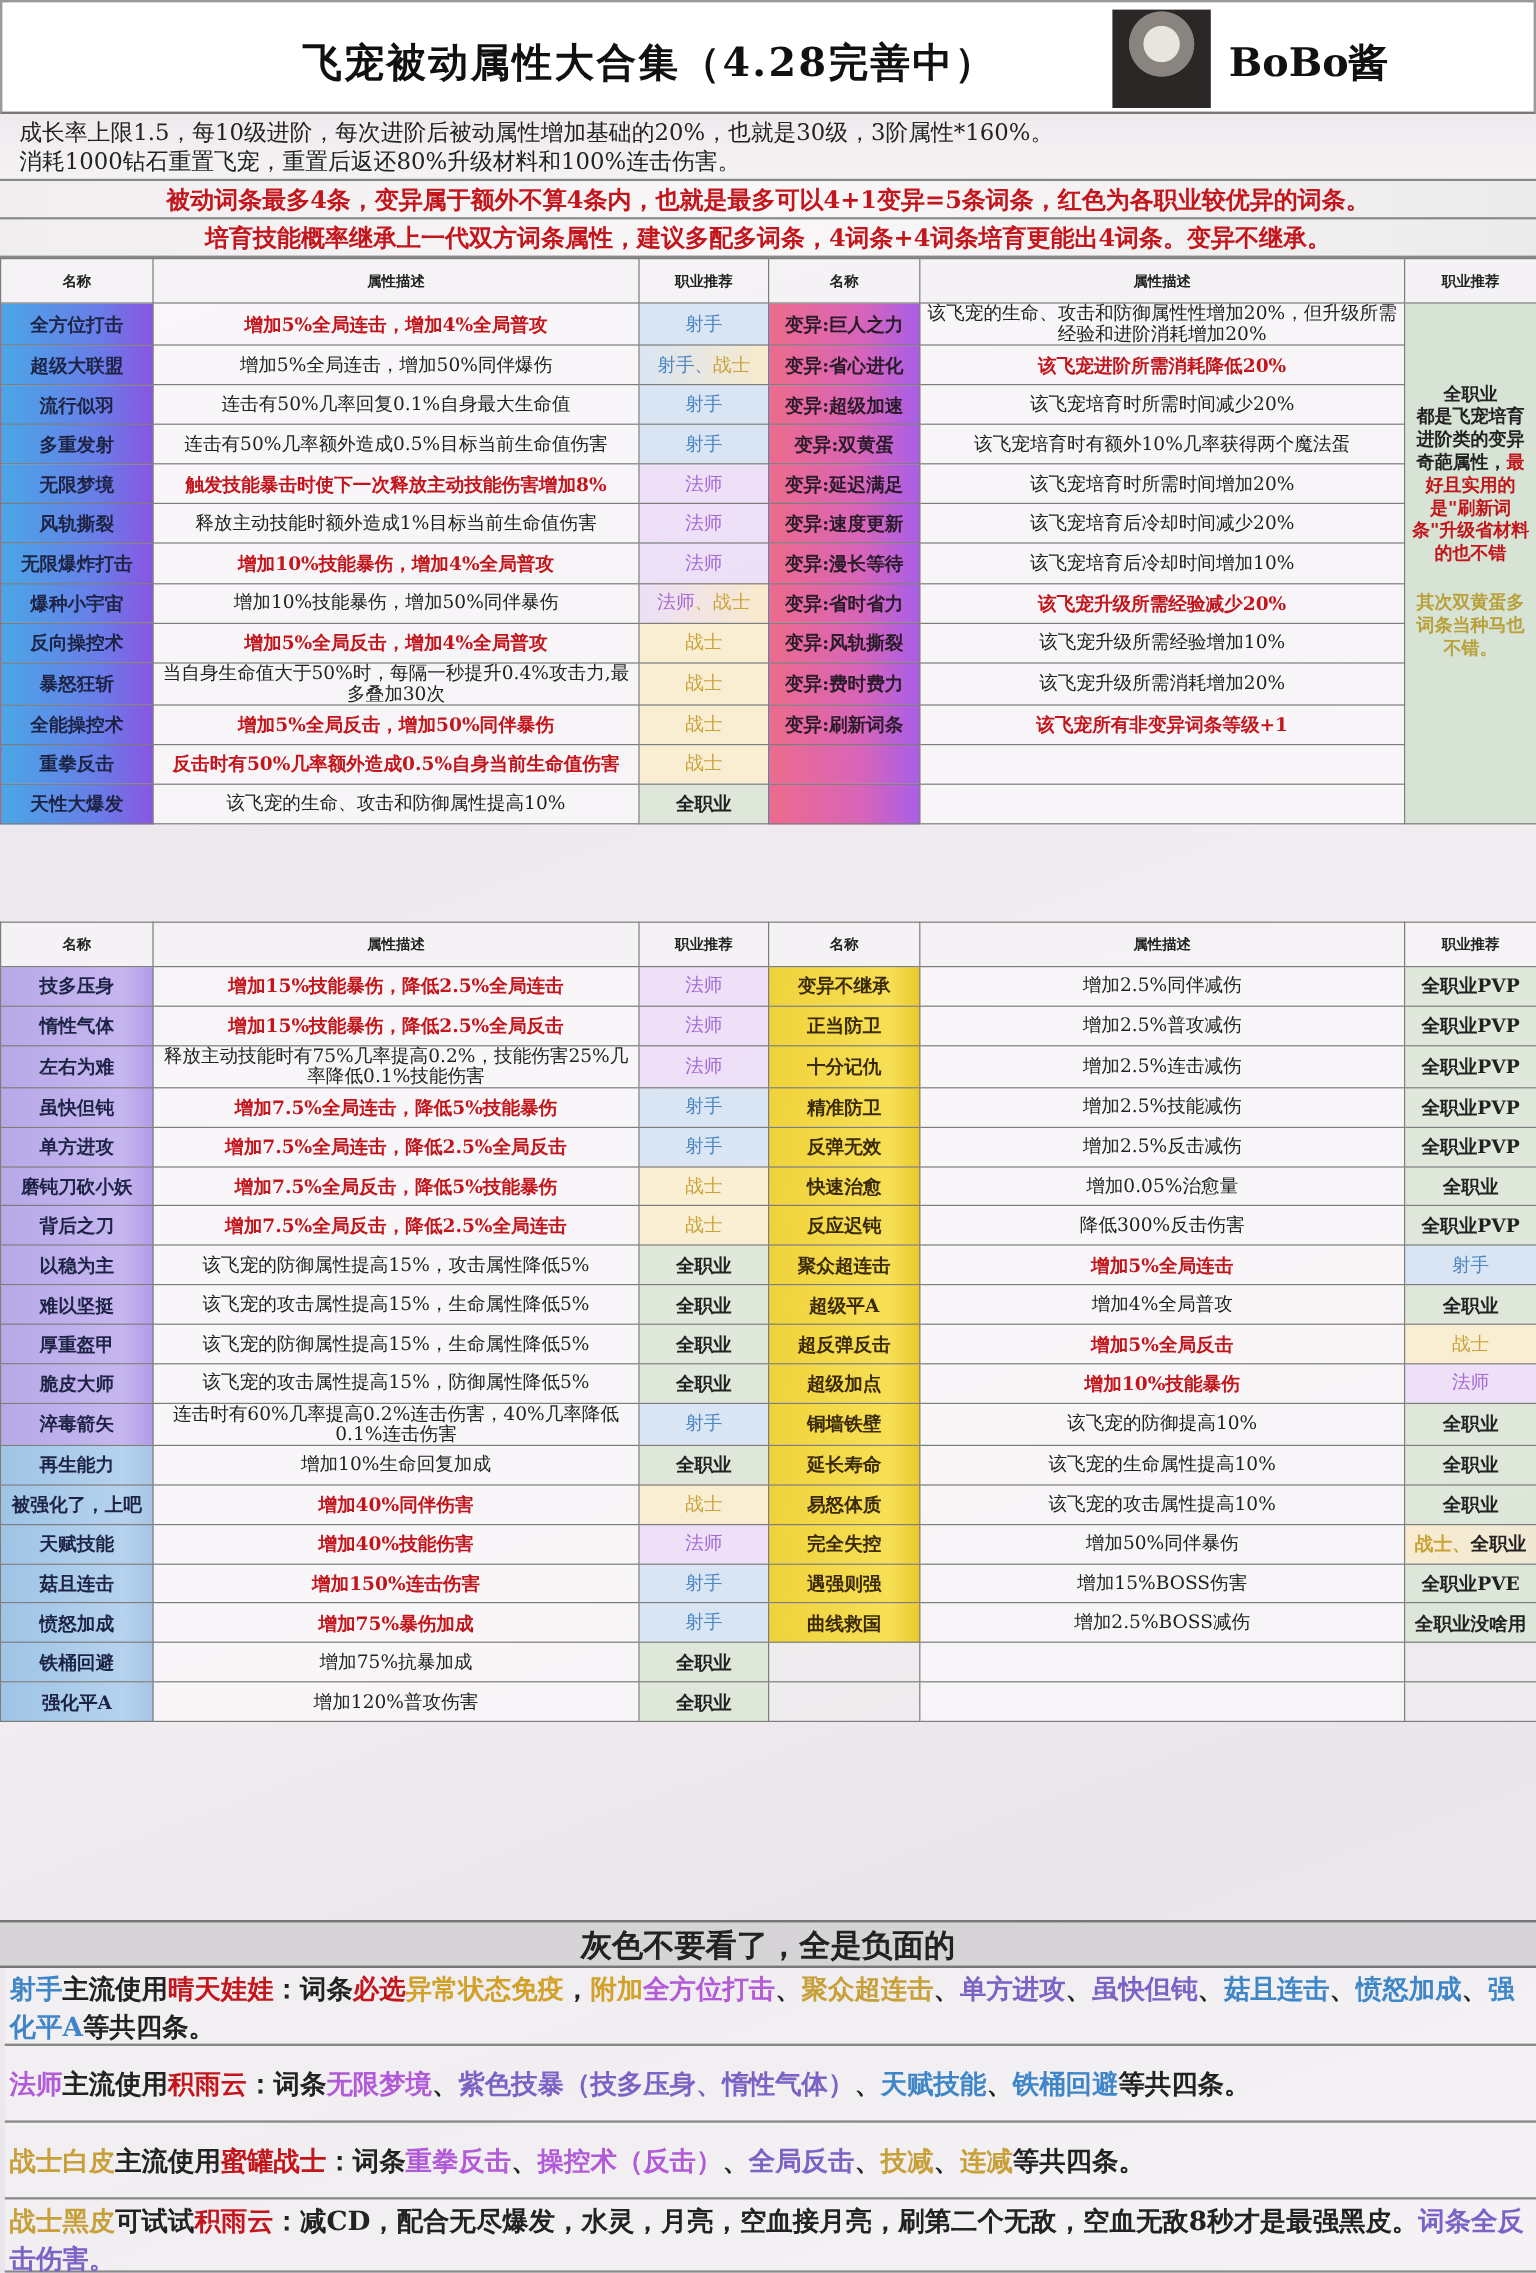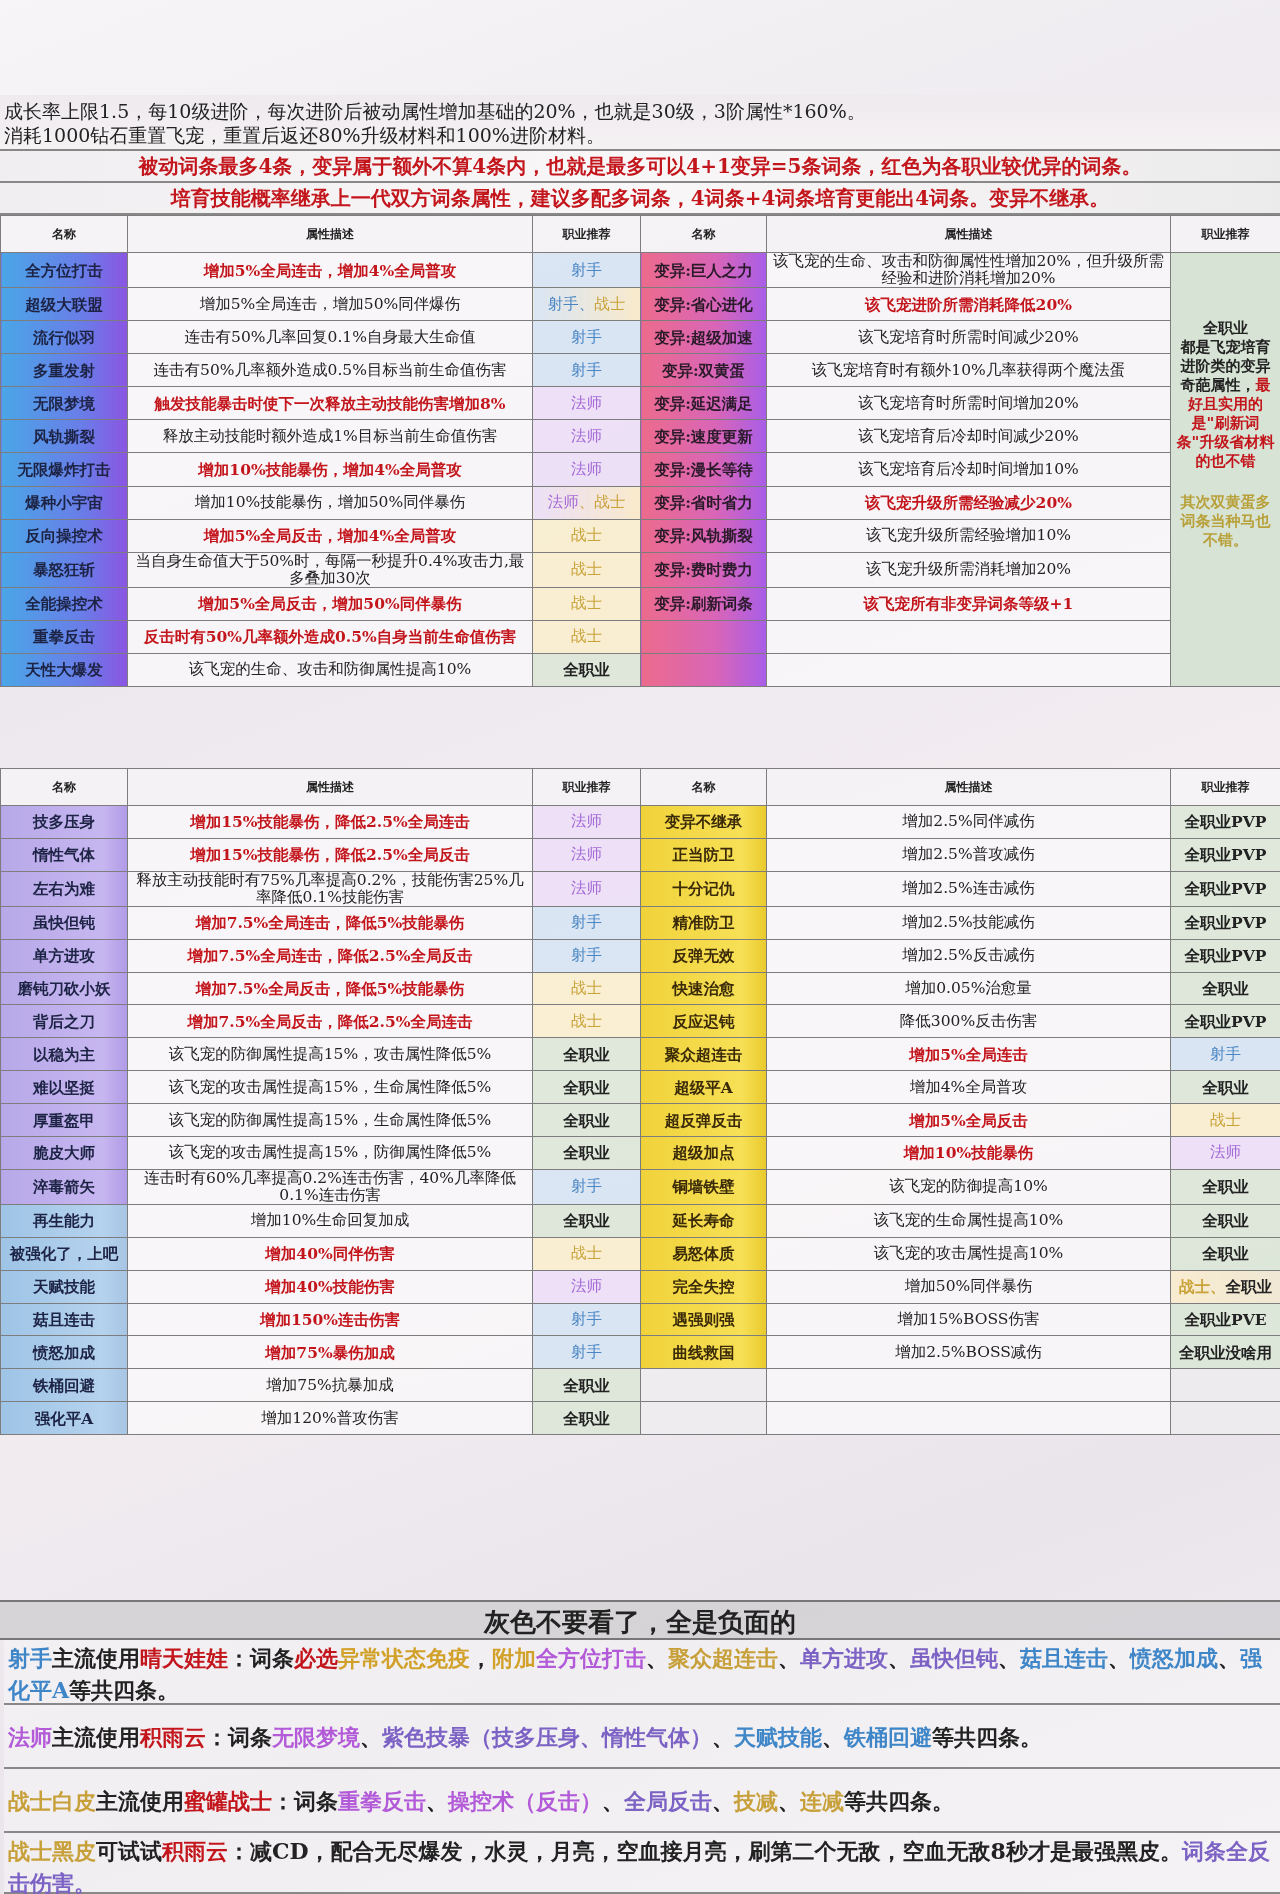--- a/index.html
+++ b/index.html
@@ -11,21 +11,21 @@
   .page { position: relative; width: 1280px; height: 1894px;
     background: linear-gradient(160deg, #f7f5f7 0%, #ece8ee 30%, #f4eef2 55%, #e9e5ea 80%, #f1eef2 100%); }
   .title-band { position: absolute; left: 0; top: 0; width: 1280px; height: 95px; background: #fff;
     border: 2px solid #9a9a9a; border-bottom: 2px solid #777; }
   .title { position: absolute; left: 250px; top: 28px; font-size: 33px; font-weight: bold; letter-spacing: 2px; color: #111; }
   .avatar { position: absolute; left: 925px; top: 6px; width: 82px; height: 82px;
     background: radial-gradient(circle at 50% 35%, #e8e4e0 0 22%, #8a8480 23% 40%, #2b2727 41% 100%); }
   .author { position: absolute; left: 1022px; top: 28px; font-size: 33px; font-weight: bold; color: #111; }
 
   .info { position: absolute; left: 0; width: 1280px; border-bottom: 2px solid #888; }
-  .info1 { top: 95px; height: 56px; padding: 4px 4px; font-size: 19px; line-height: 24px;
+  .info1 { top: 95px; height: 56px; padding: 4px 16px; font-size: 19px; line-height: 24px;
     background: linear-gradient(180deg, #eeeaee, #f5f2f4); }
   .info-red { height: 32px; text-align: center; font-size: 20px; line-height: 30px; color: #c3161c; font-weight: bold;
     background: linear-gradient(90deg, #f0eef0, #faf7f8 50%, #ecebec); }
   .info2 { top: 151px; } .info3 { top: 183px; }
 
   table { position: absolute; left: 0; border-collapse: collapse; width: 1280px; table-layout: fixed; }
   td, th { border: 1.5px solid #7d7d7d; text-align: center; vertical-align: middle; font-size: 15.5px; line-height: 17px; padding: 0 3px; font-weight: bold; }
   th { font-size: 12px; height: 37px; background: rgba(245,243,245,0.9); color: #222; }
   td.desc { font-weight: normal; background: rgba(250,248,250,0.82); color: #222; }
   td.desc.red { color: #c3161c; font-weight: bold; }
@@ -59,24 +59,29 @@
     border-bottom: 2px solid #888; background: rgba(248,245,248,0.55); }
   .f1 { top: 1640px; height: 65px; } .f2 { top: 1705px; height: 64px; padding-top: 16px; }
   .f3 { top: 1769px; height: 64px; padding-top: 16px; } .f4 { top: 1833px; height: 61px; }
   .k { color: #222; } .rd { color: #c3161c; } .bl { color: #3f86c8; } .or { color: #d1a12a; } .pu { color: #b25ad8; } .vi { color: #7b62c4; } .gd { color: #c7a03a; }
 </style>
 </head>
 <body>
 
 <div class="page">
 
+  <div class="title-band">
+    <div class="title">飞宠被动属性大合集（4.28完善中）</div>
+    <div class="avatar"></div>
+    <div class="author">BoBo酱</div>
+  </div>
 
   <div class="info info1">
     <div>成长率上限1.5，每10级进阶，每次进阶后被动属性增加基础的20%，也就是30级，3阶属性*160%。</div>
-    <div>消耗1000钻石重置飞宠，重置后返还80%升级材料和100%进阶材料。</div>
+    <div>消耗1000钻石重置飞宠，重置后返还80%升级材料和100%连击伤害。</div>
   </div>
   <div class="info info-red info2">被动词条最多4条，变异属于额外不算4条内，也就是最多可以4+1变异=5条词条，红色为各职业较优异的词条。</div>
   <div class="info info-red info3">培育技能概率继承上一代双方词条属性，建议多配多词条，4词条+4词条培育更能出4词条。变异不继承。</div>
 
   <table class="t1" id="t1">
     <colgroup>
         <col style="width:127px">
         <col style="width:405px">
         <col style="width:108px">
         <col style="width:126px">

